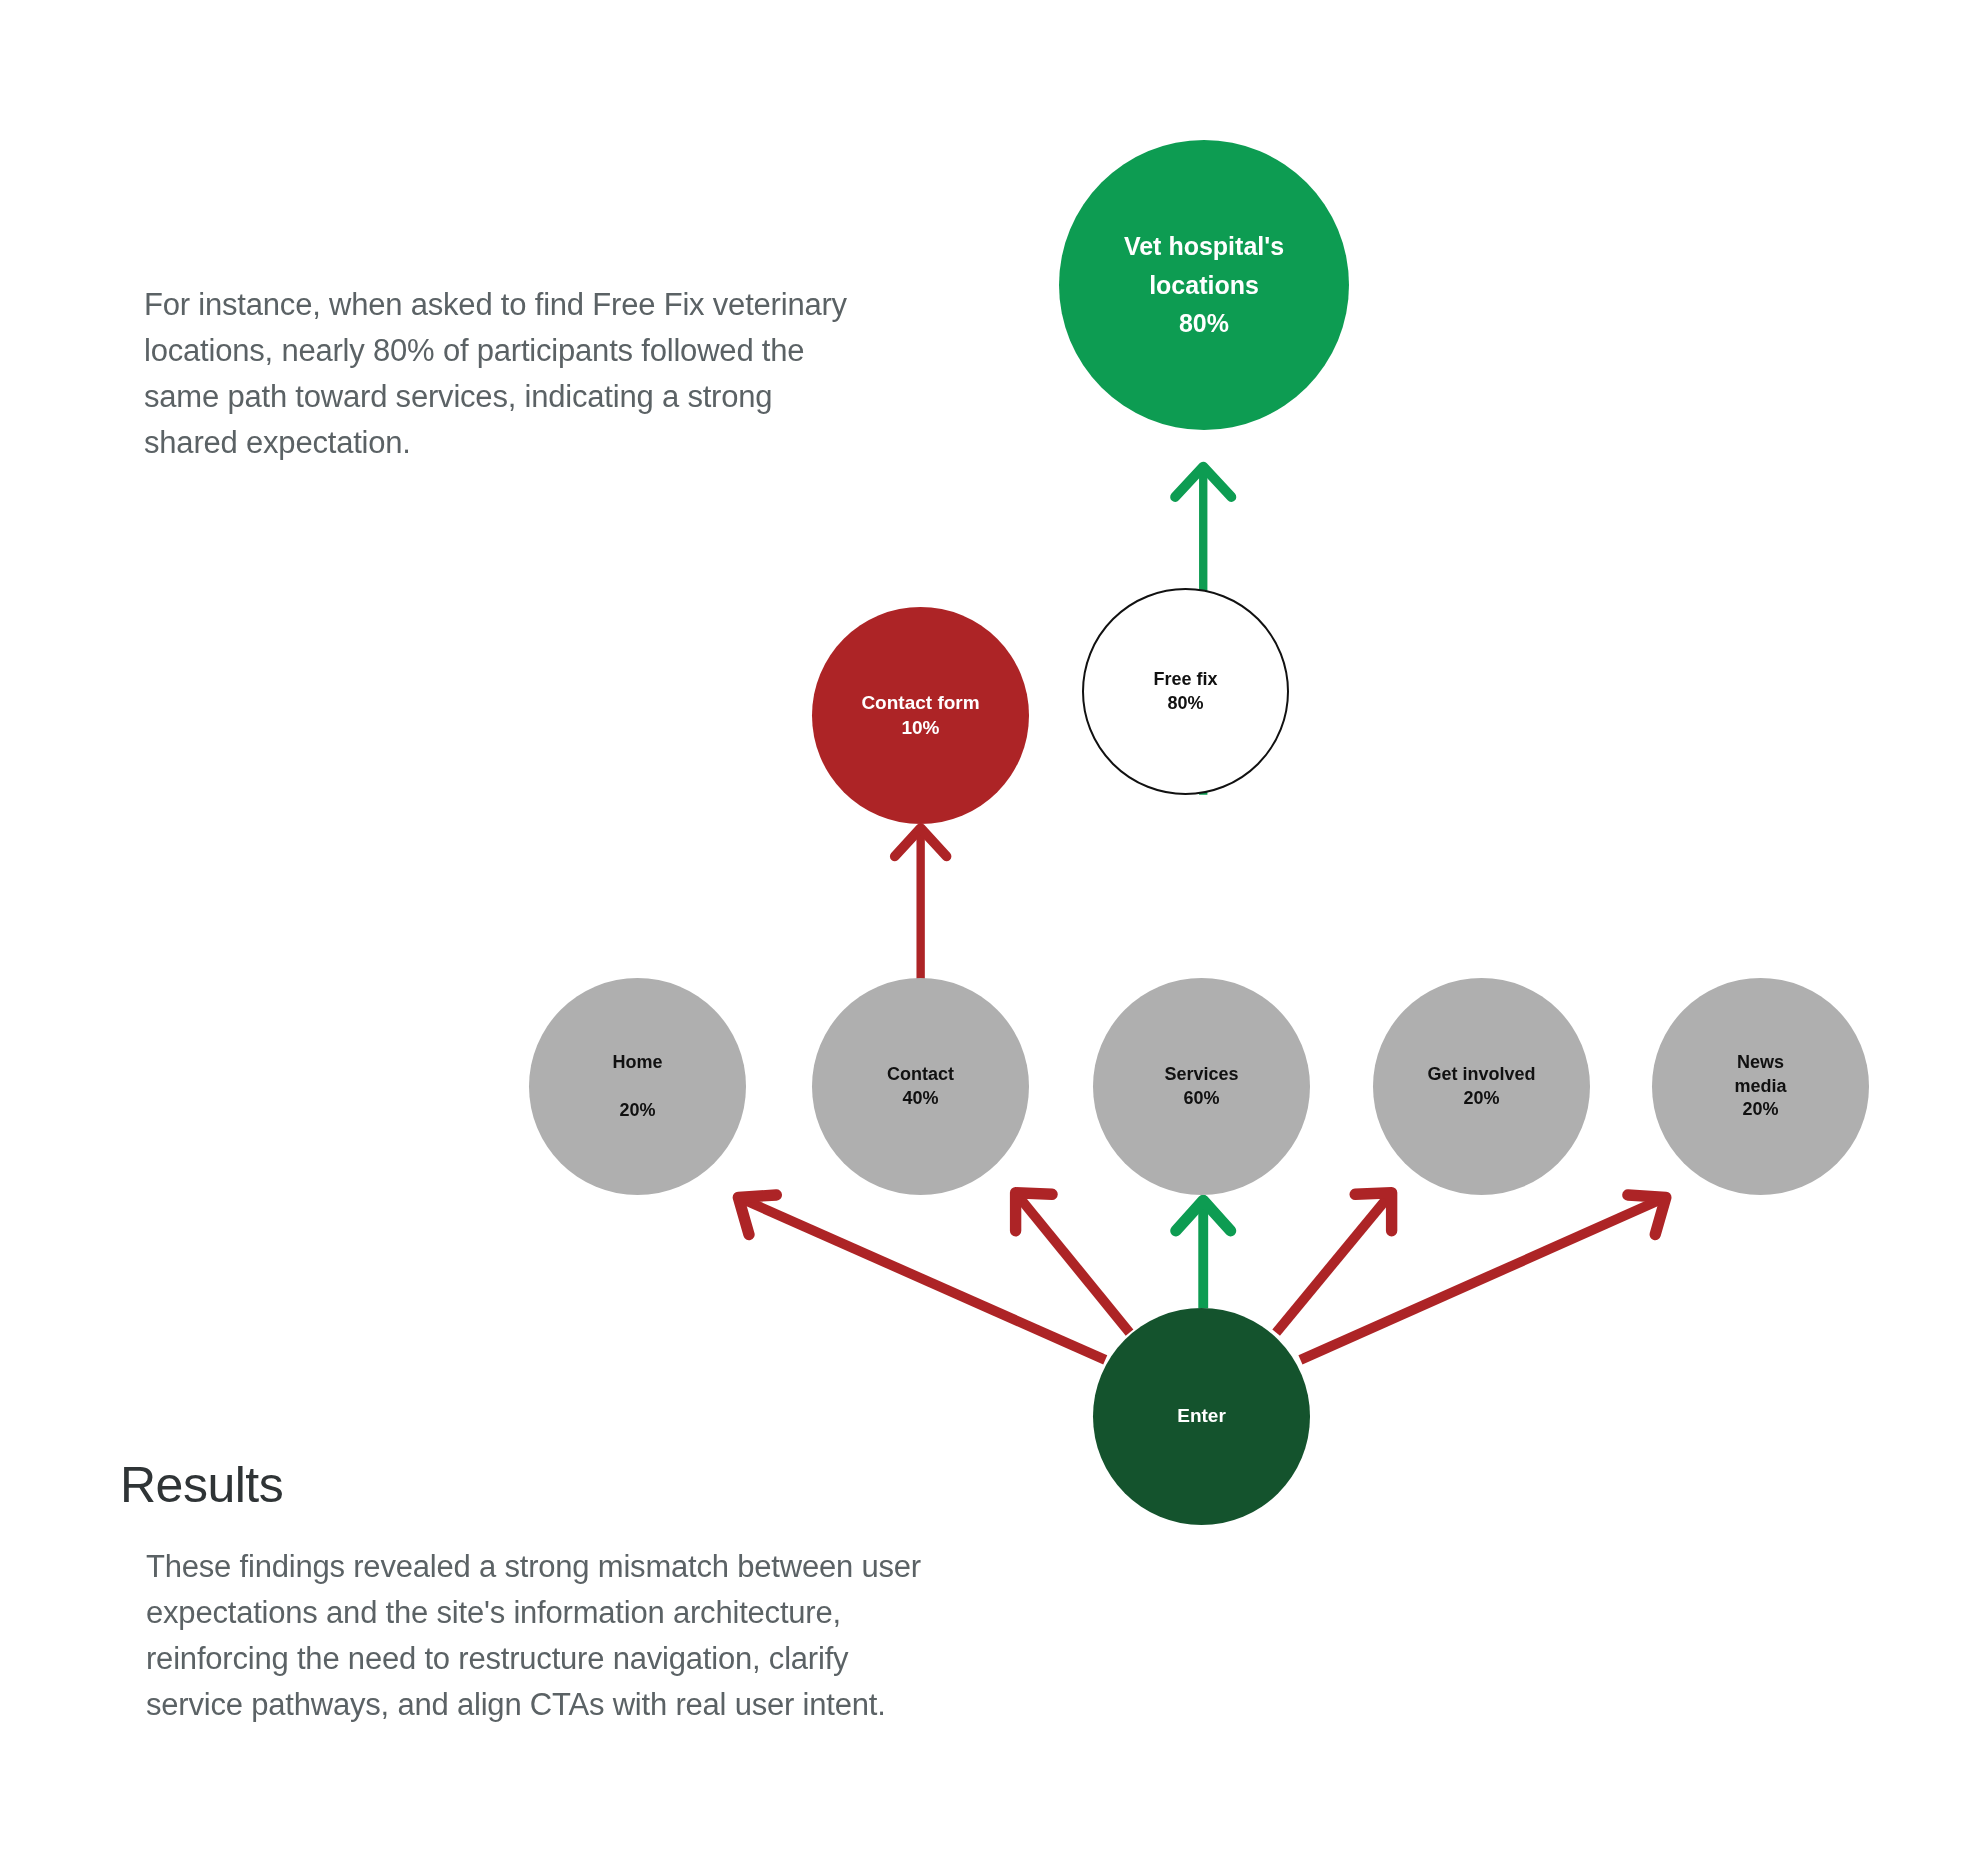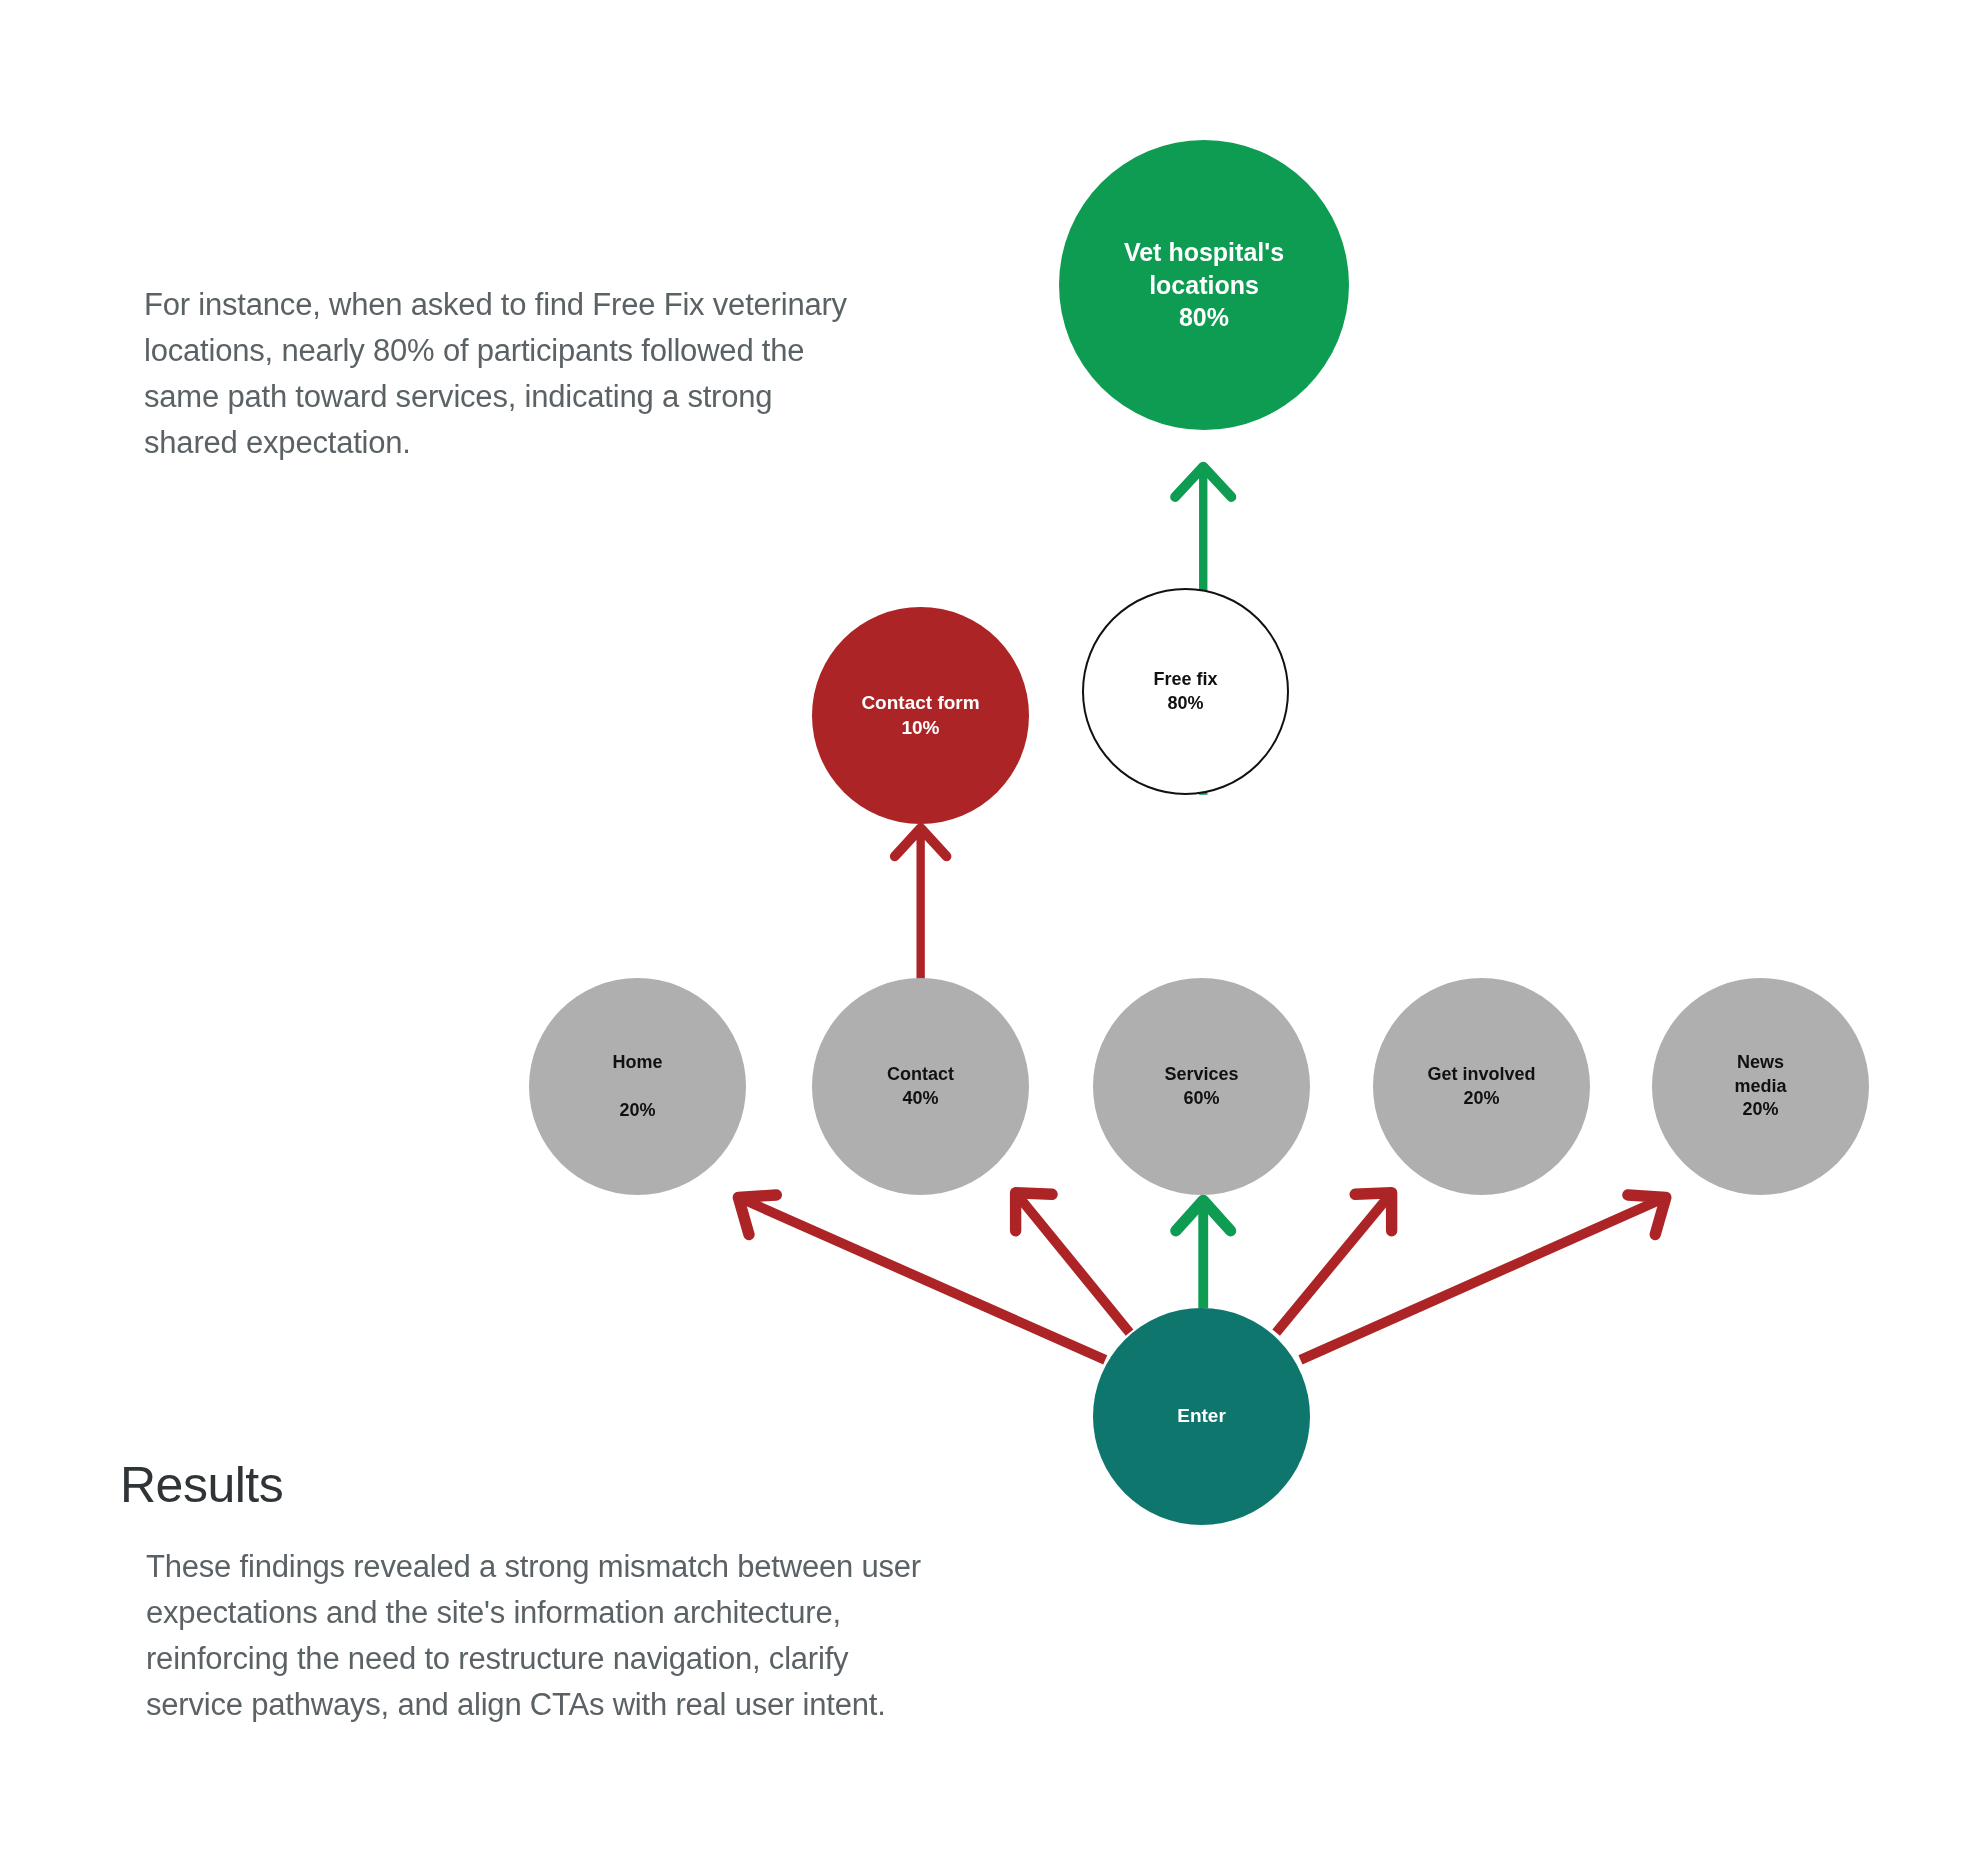--- a/index.html
+++ b/index.html
@@ -58,20 +58,21 @@
   }
   .node .nline{
     display:block;
     line-height:1.30;
     white-space:nowrap;
   }
 
   .node-green{
     background:#0d9c52;
     color:#ffffff;
+    gap:6px;
   }
   .node-green .nline{font-size:25px;font-weight:700;}
 
   .node-red{
     background:#ad2426;
     color:#ffffff;
   }
   .node-red .nline{font-size:19px;font-weight:700;}
 
   .node-outline{
@@ -81,21 +82,21 @@
   }
   .node-outline .nline{font-size:18px;font-weight:700;}
 
   .node-gray{
     background:#afafaf;
     color:#111111;
   }
   .node-gray .nline{font-size:18px;font-weight:700;}
 
   .node-black{
-    background:#0f766e;
+    background:#14532d;
     color:#ffffff;
   }
   .node-black .nline{font-size:19px;font-weight:700;}
 
   
   #arrows{
     position:absolute;left:0;top:0;width:1975px;height:1869px;
     pointer-events:none;
   }
 </style>

